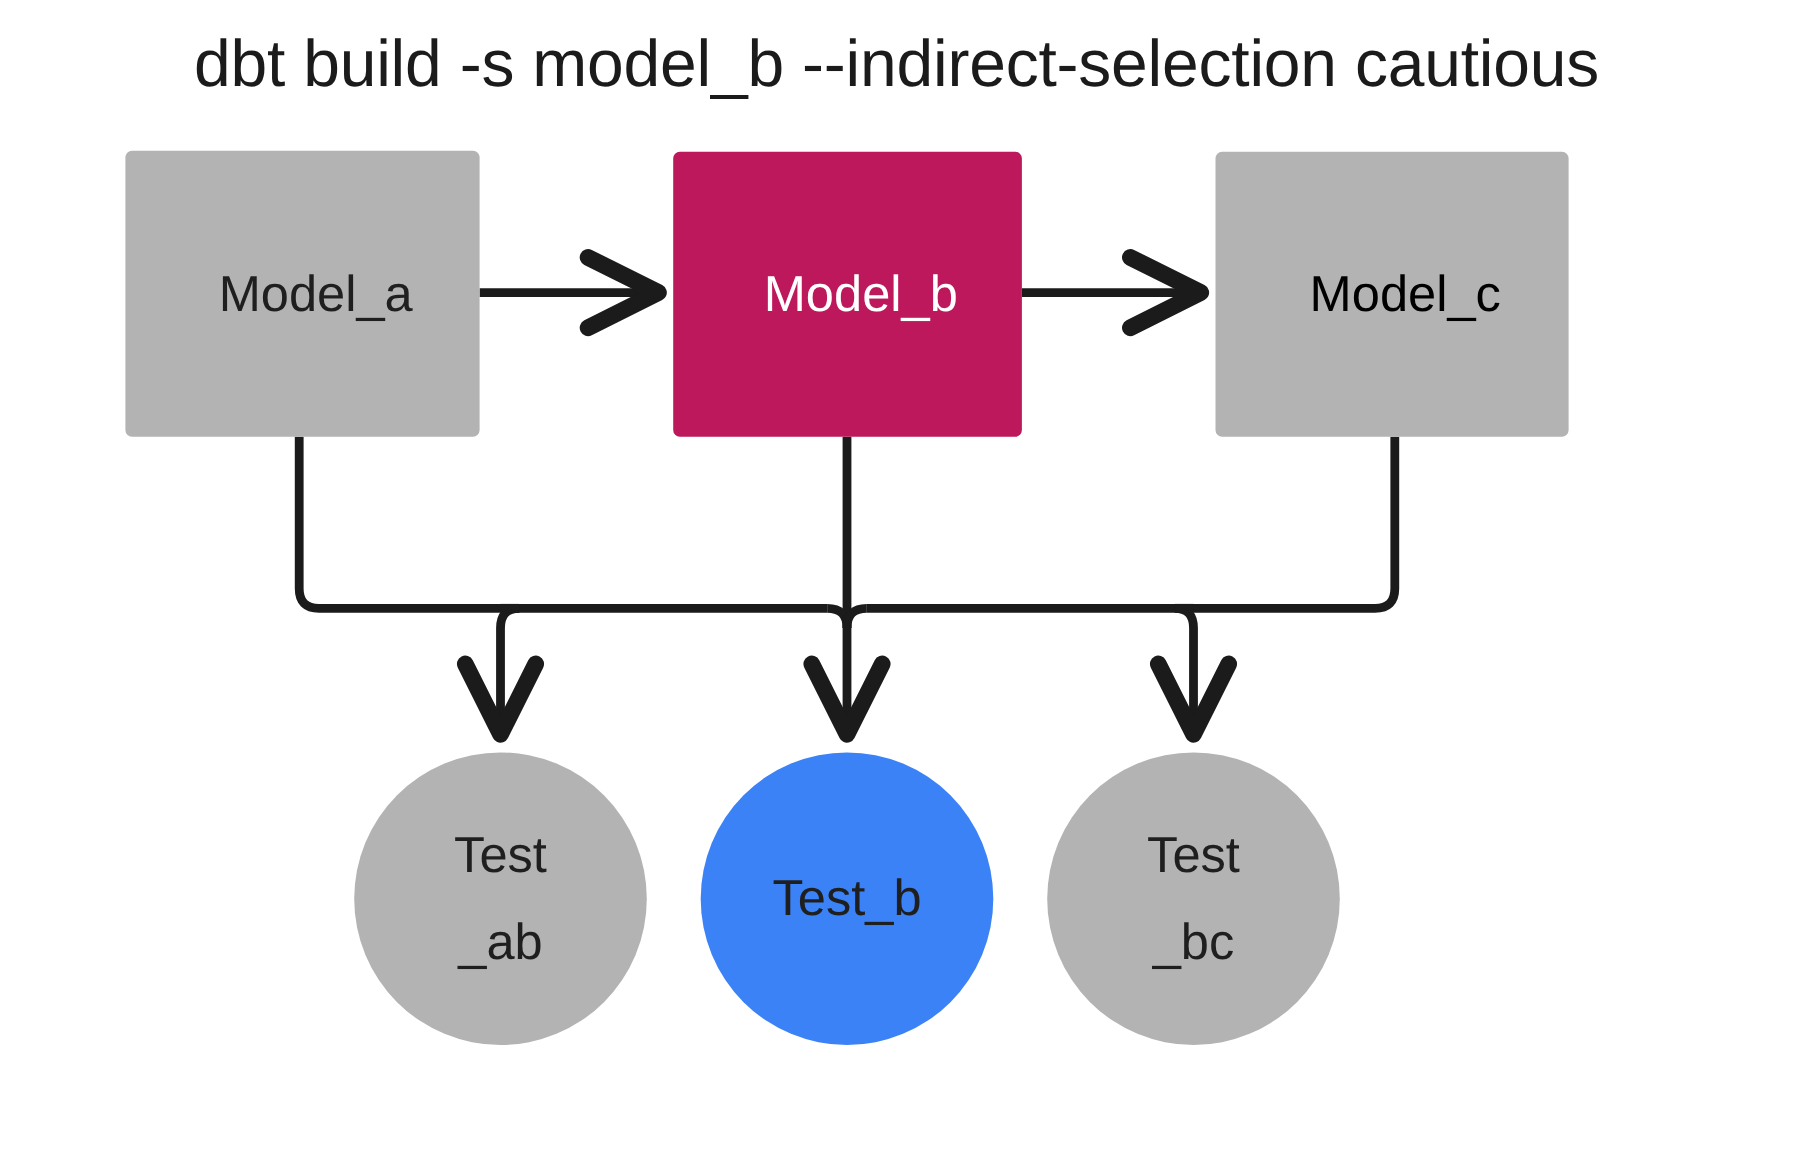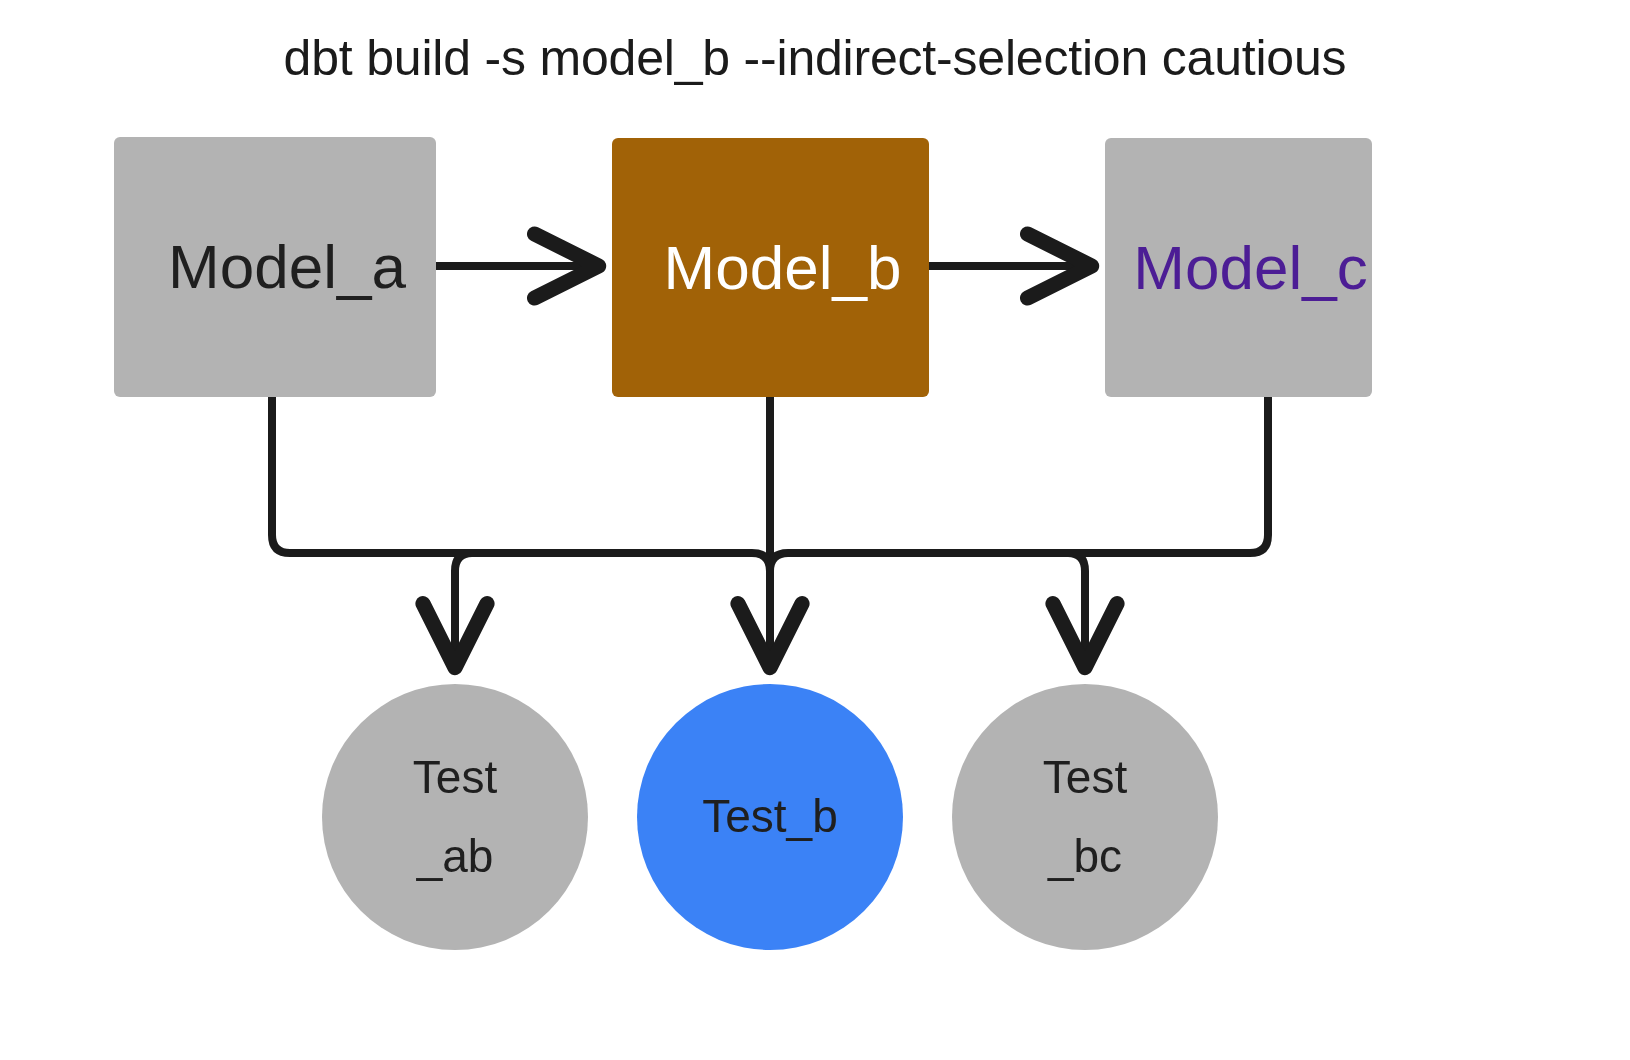--- a/index.html
+++ b/index.html
@@ -21,21 +21,21 @@
     background: #ffffff;
   }
 
   
   #diagram-title {
     position: absolute;
     left: 0;
     top: 28px;
     width: 1630px;
     text-align: center;
-    font-size: 50px;
+    font-size: 60px;
     line-height: 60px;
     color: #1b1b1b;
     font-weight: 400;
     letter-spacing: -0.2px;
     white-space: nowrap;
   }
 
   
   #edges {
     position: absolute;
@@ -45,21 +45,21 @@
     height: 1060px;
   }
 
   
   .model-node {
     position: absolute;
     border-radius: 6px;
     display: flex;
     align-items: center;
     justify-content: center;
-    font-size: 62px;
+    font-size: 46px;
     line-height: 1.05;
     color: #1f1f1f;
     text-align: center;
     user-select: none;
     padding-left: 24px;
   }
   .model-node.selected {
     color: #ffffff;
   }
 
@@ -114,23 +114,23 @@
       <path d="M 1068,553 Q 1085,553 1085,571 L 1085,670" marker-end="url(#arrowDown)"></path>
       <path d="M 1085,553 L 1068,553"></path>
 
       <path d="M 752,553 Q 770,553 770,571"></path>
       <path d="M 788,553 Q 770,553 770,571"></path>
     </g>
   </svg>
 
   <div class="model-node" style="left: 114px; top: 137px; width: 322px; height: 260px; background: rgb(179, 179, 179); color: rgb(31, 31, 31);">Model_a</div>
 
-  <div class="model-node selected" style="left: 612px; top: 138px; width: 317px; height: 259px; background: #a16207; color: rgb(255, 255, 255);">Model_b</div>
+  <div class="model-node selected" style="left: 612px; top: 138px; width: 317px; height: 259px; background: #be185d; color: rgb(255, 255, 255);">Model_b</div>
 
-  <div class="model-node" style="left: 1105px; top: 138px; width: 267px; height: 259px; background: rgb(179, 179, 179); color: #4c1d95;">Model_c</div>
+  <div class="model-node" style="left: 1105px; top: 138px; width: 321px; height: 259px; background: rgb(179, 179, 179); color: #000000;">Model_c</div>
 
   <div class="test-node" style="left: 322px; top: 684px; width: 266px; height: 266px; background: rgb(179, 179, 179); color: rgb(31, 31, 31);">
     <span class="ln">Test</span>
     <span class="ln">_ab</span>
   </div>
 
   <div class="test-node" style="left: 637px; top: 684px; width: 266px; height: 266px; background: #3b82f6; color: rgb(31, 31, 31);">
     <span class="ln">Test_b</span>
   </div>
 

